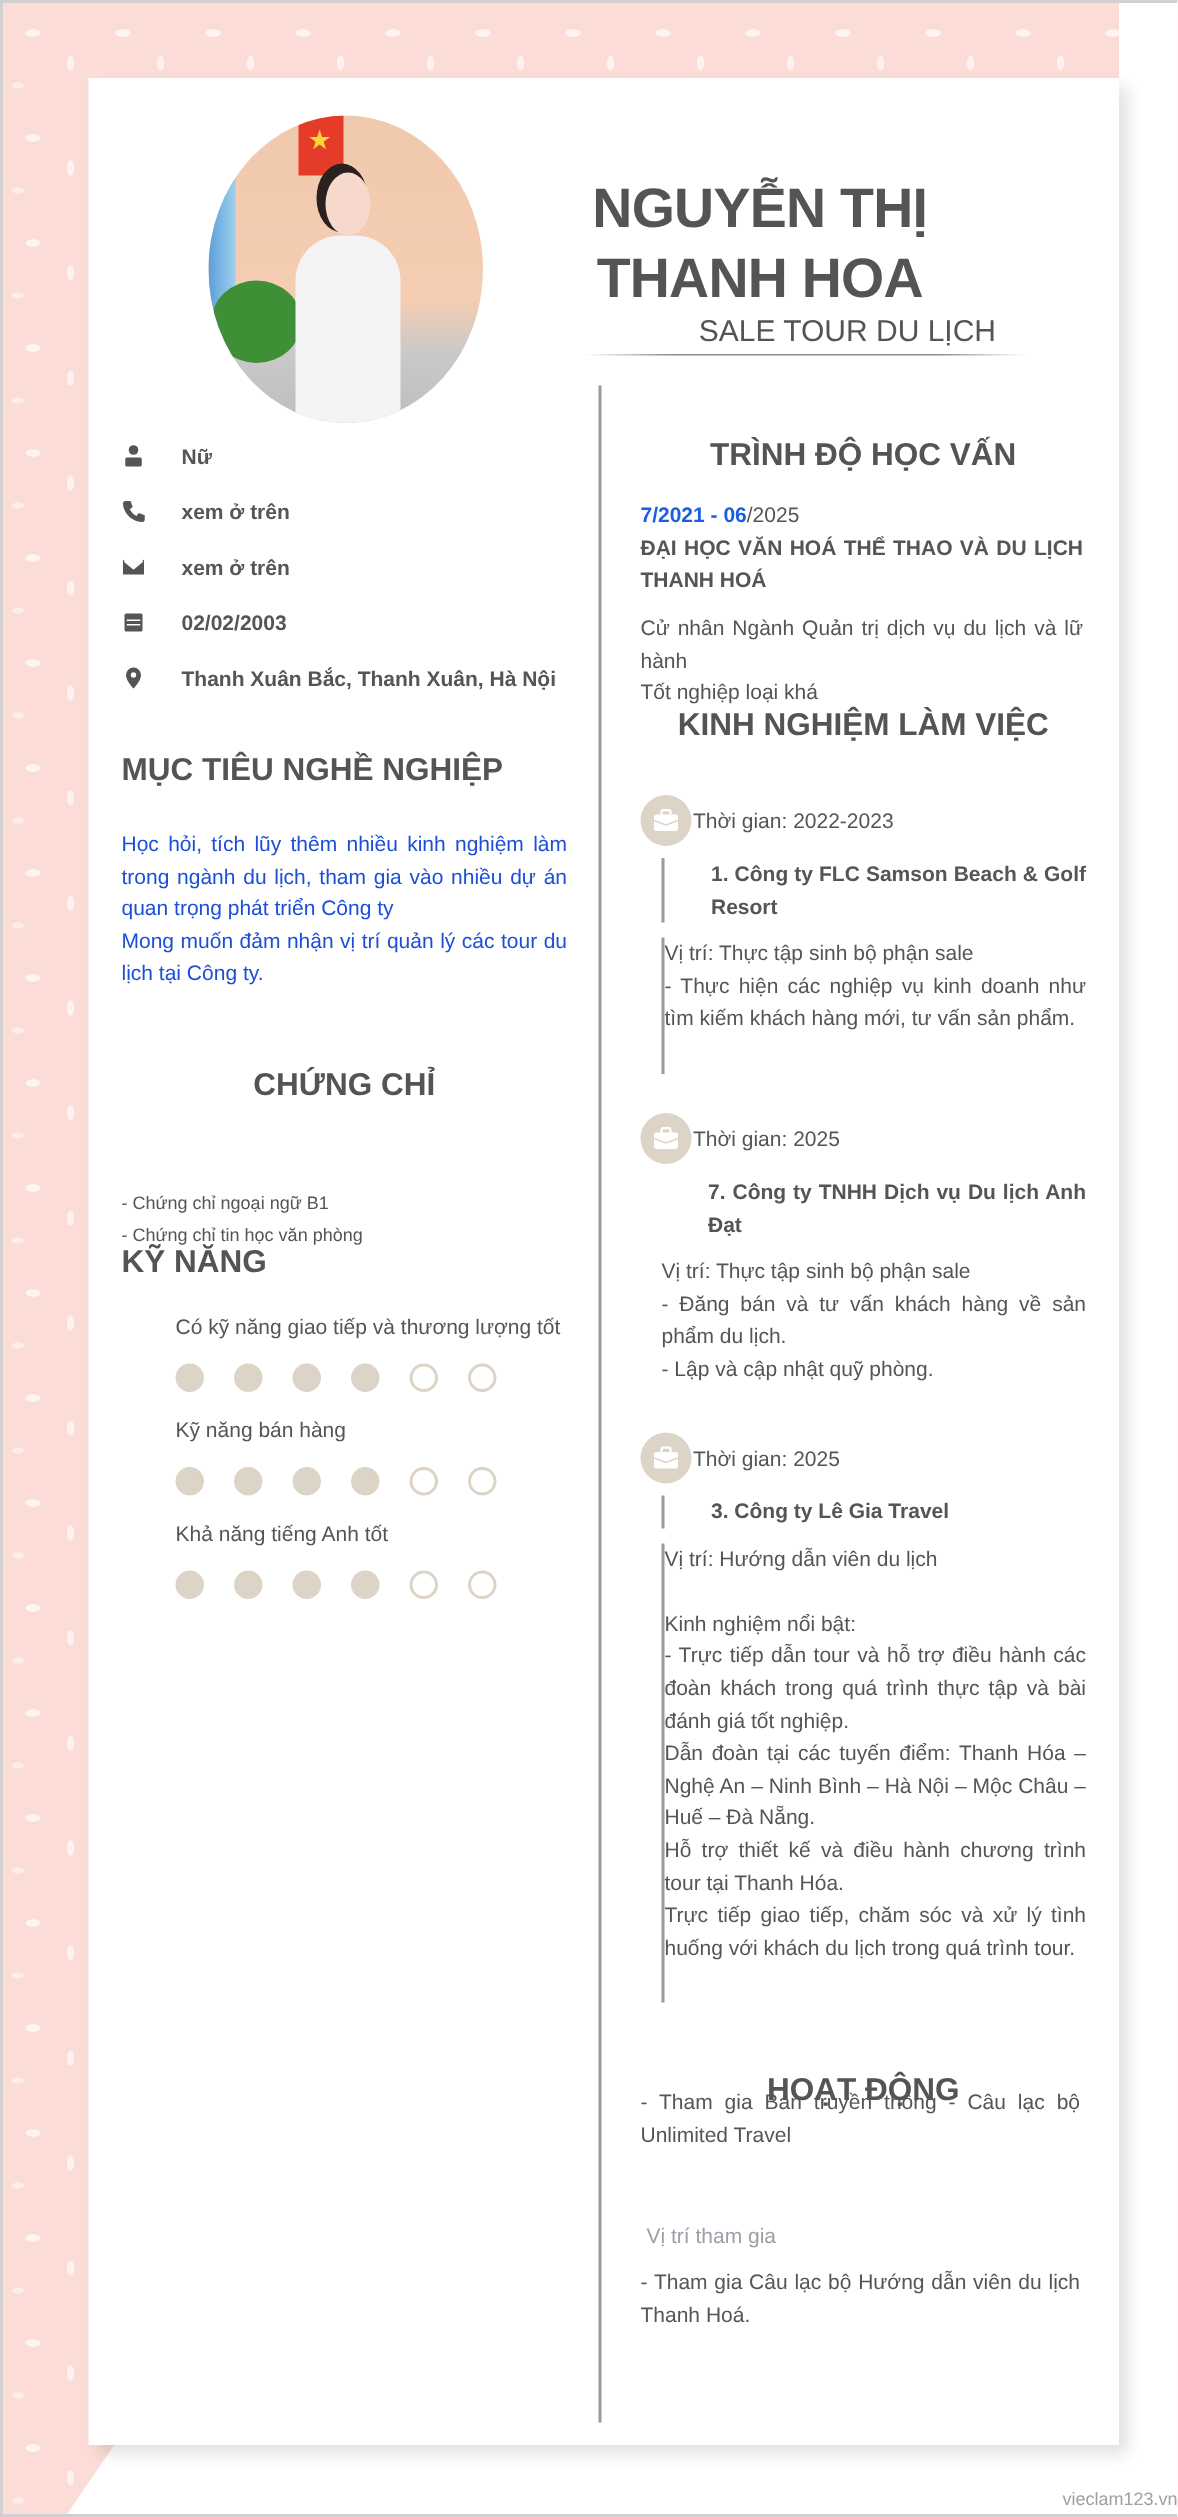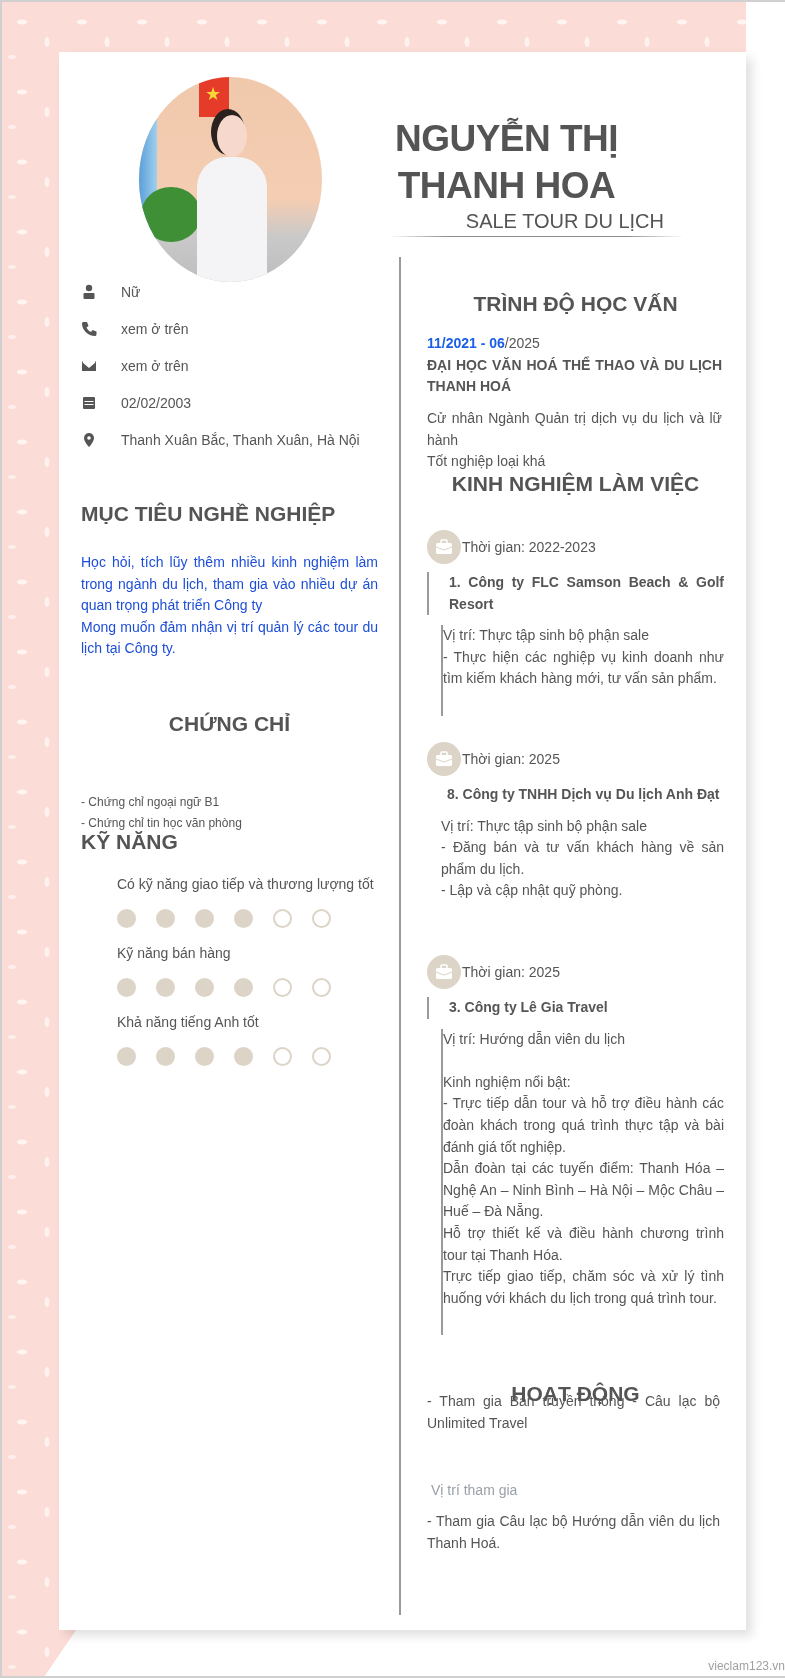--- a/index.html
+++ b/index.html
@@ -59,21 +59,21 @@
     text-align: right; font-size: 20px; color: #545454;
   }
   .title-line {
     position: absolute; left: 330px; top: 184px; width: 295px; height: 1px;
     background: linear-gradient(90deg, transparent, #8c8c8c 20%, #8c8c8c 80%, transparent);
   }
   .divider {
     position: absolute; left: 340px; top: 205px; width: 2px; height: 1358px; background:#9a9a9a;
   }
   
-  .contact { position: absolute; left: 22px; top: 221px; width: 290px; }
+  .contact { position: absolute; left: 22px; top: 233px; width: 290px; font-weight: bold; }
   .contact-row { display: flex; align-items: center; height: 37px; font-size: 14px; color:#555; }
   .contact-icon { width: 40px; display:flex; align-items:center; color:#555; }
   .contact-icon svg { width: 16px; height: 16px; fill:#555; }
   .sec-title-left { position:absolute; font-size: 21px; font-weight: bold; color:#545454; }
   .objective { position:absolute; left: 22px; top: 500px; width: 297px; font-size: 14px; line-height: 21.6px; text-align: justify; color:#1d4ed8; }
   .cert-title { left: 22px; top: 660px; width: 297px; text-align:center; }
   .cert-list { position:absolute; left: 22px; top: 705px; width: 297px; font-size: 12px; line-height: 21px; color:#555;margin-top:35px; }
   .skill-title { left: 22px; top: 778px; width: 297px; text-align:left; }
   .skills { position:absolute; left: 22px; top: 824px; width: 297px; margin-left: 36px; }
   .skill-name { font-size: 14px; color:#555; height: 20px; }
@@ -83,21 +83,21 @@
   .sec-title-right { position:absolute; left: 368px; width: 297px; text-align:center; font-size: 21px; font-weight:bold; color:#545454; }
   .edu-dates { position:absolute; left: 368px; top: 283px; font-size: 14px; color:#555; }
   .edu-dates .blue { color:#1a5ee6; font-weight:bold; }
   .edu-school { position:absolute; left: 368px; top: 303px; width: 295px; font-size: 14px; font-weight:bold; line-height: 21px; text-align: justify; color:#555; text-transform: uppercase; }
   .edu-desc { position:absolute; left: 368px; top: 356px; width: 295px; font-size: 14px; line-height: 21.6px; text-align: justify; color:#555; }
   .exp-item { position:absolute; left: 368px; width: 297px; }
   .exp-head { display:flex; align-items:center; height: 34px; }
   .bag { width: 34px; height: 34px; border-radius:50%; background:#ddd4c8; display:flex; align-items:center; justify-content:center; }
   .bag svg { width: 18px; height: 16px; }
   .exp-time { font-size: 14px; color:#555; margin-left: 1px; }
-  .exp-company-wrap { position:relative; padding-left: 20px; margin-top: 8px; }
+  .exp-company-wrap { position:relative; margin-left: 14px; padding-left: 31px; margin-top: 8px; }
   .exp-company-wrap.bar { border-left: 2px solid #9a9a9a; }
   .exp-company { font-size: 14px; font-weight:bold; line-height: 21.6px; color:#555; text-align: justify; }
   .exp-desc-wrap { margin-left: 14px; margin-top: 10px; }
   .exp-desc-wrap.bar { border-left: 2px solid #9a9a9a; }
   .exp-desc { font-size: 14px; line-height: 21.6px; color:#555; text-align: justify; white-space: pre-line; }
   .act-text { position:absolute; left: 368px; width: 293px; font-size: 14px; line-height: 21.6px; color:#555; text-align: justify; }
   .act-sub { position:absolute; left: 372px; font-size: 14px; color:#9aa0a8; }
   .watermark { position:absolute; right: 0px; top: 1657px; font-size: 12px; color:#a0a0a0; }
 </style>
 </head>
@@ -208,21 +208,21 @@
         <span class="dot filled"></span>
         <span class="dot filled"></span>
         <span class="dot filled"></span>
         <span class="dot"></span>
         <span class="dot"></span>
       </div>
     </div>
 
     <div class="sec-title-right" style="top:240px;">TRÌNH ĐỘ HỌC VẤN</div>
     <div class="edu-dates">
-      <span class="blue">11/2021 - 06</span><span>/2025</span>
+      <span class="blue">7/2021 - 06</span><span>/2025</span>
     </div>
     <div class="edu-school">ĐẠI HỌC VĂN HOÁ THỂ THAO VÀ DU LỊCH THANH HOÁ</div>
     <div class="edu-desc" style="white-space:pre-line;">Cử nhân Ngành Quản trị dịch vụ du lịch và lữ hành
 Tốt nghiệp loại khá</div>
 
     <div class="sec-title-right" style="top:420px;">KINH NGHIỆM LÀM VIỆC</div>
 
     <div class="exp-item" style="top:478px;">
       <div class="exp-head">
         <span class="bag">
@@ -248,21 +248,21 @@
         <span class="bag">
           <svg viewBox="0 0 18 16">
               <rect x="1" y="4" width="16" height="11" rx="1.5" fill="#fff"></rect>
               <rect x="6" y="1" width="6" height="4" rx="1" fill="none" stroke="#fff" stroke-width="1.5"></rect>
               <path d="M1 8l8 3 8-3" stroke="#ddd4c8" stroke-width="1" fill="none"></path>
             </svg>
         </span>
         <span class="exp-time">Thời gian: 2025</span>
       </div>
       <div class="exp-company-wrap">
-        <div class="exp-company">8. Công ty TNHH Dịch vụ Du lịch Anh Đạt</div>
+        <div class="exp-company">7. Công ty TNHH Dịch vụ Du lịch Anh Đạt</div>
       </div>
       <div class="exp-desc-wrap">
         <div class="exp-desc">Vị trí: Thực tập sinh bộ phận sale
 - Đăng bán và tư vấn khách hàng về sản phẩm du lịch.
 - Lập và cập nhật quỹ phòng.</div>
       </div>
     </div>
 
     <div class="exp-item" style="top:903px;">
       <div class="exp-head">

